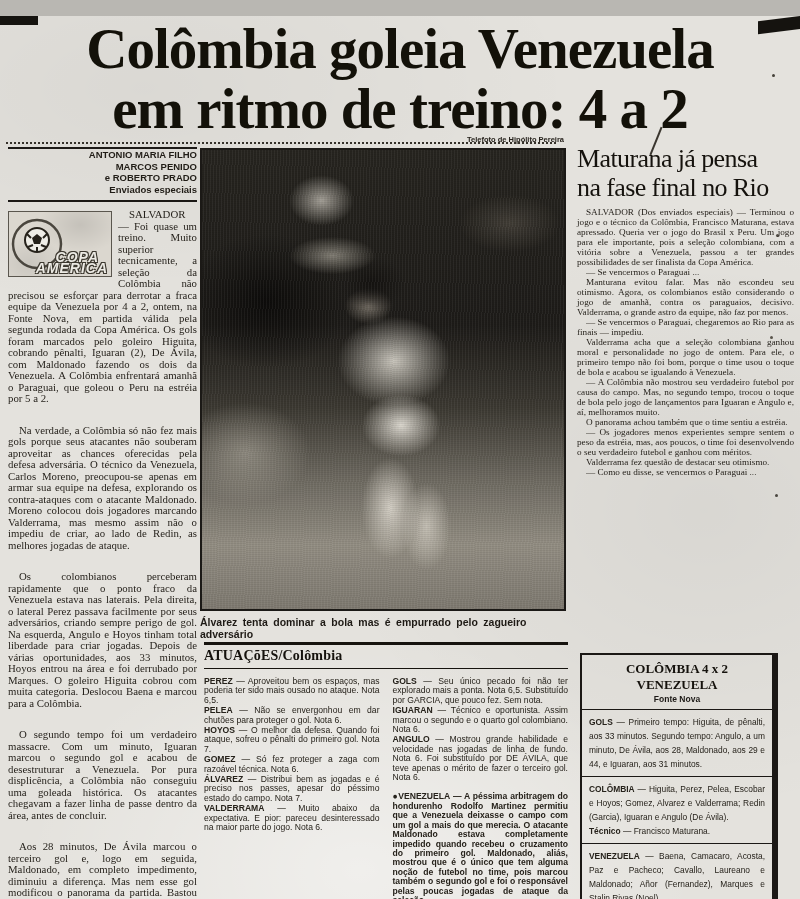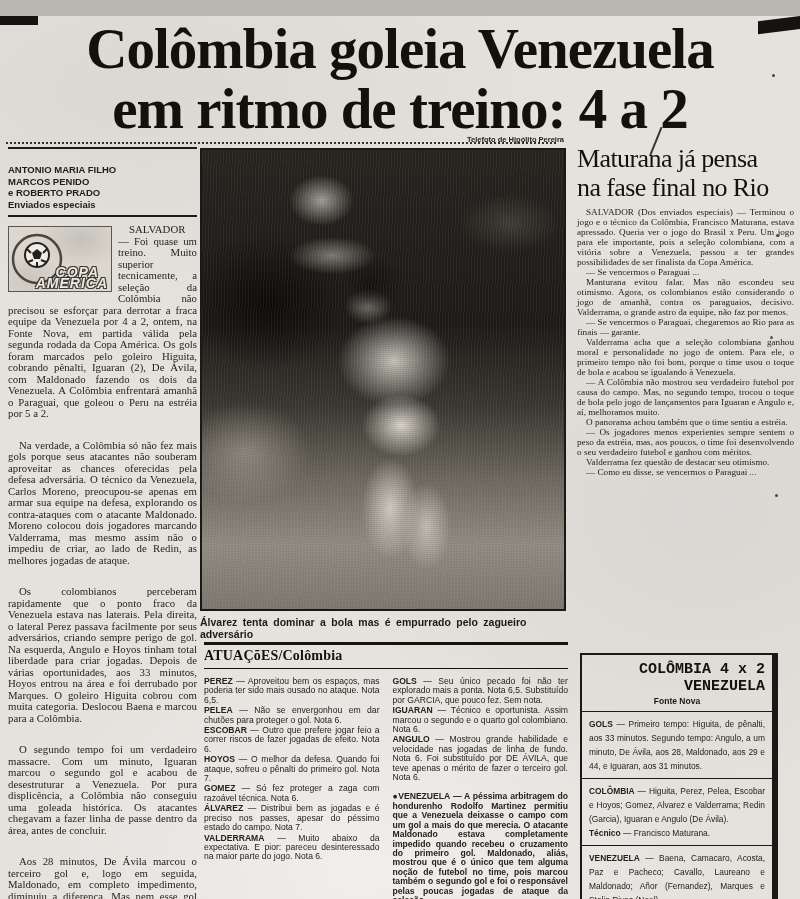--- a/index.html
+++ b/index.html
@@ -21,22 +21,22 @@
 
   
   .headline{position:absolute;left:0;top:3px;width:100%;text-align:center;
     font-family:"Liberation Serif",serif;font-weight:bold;color:#131109;
     font-size:57px;line-height:60px;letter-spacing:-1px;}
   .dotted-rule{position:absolute;left:6px;top:126px;width:550px;border-top:2px dotted #35312a;}
 
   
   .left-col{position:absolute;left:8px;top:131px;width:189px;}
   .byline{border-top:2px solid #1b1815;border-bottom:2px solid #1b1815;
-    text-align:left;font-family:"Liberation Sans",sans-serif;font-weight:bold;
-    font-size:9.5px;line-height:11.5px;padding:15px 0 5px;margin-bottom:7px;color:#211d17;}
+    text-align:right;font-family:"Liberation Sans",sans-serif;font-weight:bold;
+    font-size:9.5px;line-height:11.5px;padding:0 0 5px;margin-bottom:7px;color:#211d17;}
   .body-copy p{font-family:"Liberation Serif",serif;font-size:10.8px;line-height:11.5px;
     text-align:justify;margin:0 0 20px;text-indent:11px;color:#221e18;}
   .copa-logo{float:left;width:104px;height:66px;margin:2px 6px 2px 0;
     border:1px solid #5a564e;box-sizing:border-box;position:relative;
     background:
       radial-gradient(60px 40px at 70% 20%, rgba(0,0,0,0.10), transparent 70%),
       radial-gradient(50px 40px at 20% 80%, rgba(0,0,0,0.08), transparent 70%),
       #dbd7cf;}
   .copa-logo svg{position:absolute;left:2px;top:2px;}
   .copa-text{position:absolute;right:3px;bottom:2px;text-align:center;
@@ -85,22 +85,22 @@
   .right-col h2{font-family:"Liberation Serif",serif;font-weight:normal;
     font-size:26px;line-height:29px;letter-spacing:-0.6px;margin:0 0 5px;color:#15120d;}
   .right-col h2 span{display:block;white-space:nowrap;}
   .right-col p{font-family:"Liberation Serif",serif;font-size:9.2px;line-height:10px;
     text-align:justify;margin:0;text-indent:9px;color:#221e18;}
 
   
   .scorebox{position:absolute;left:580px;top:637px;width:198px;height:256px;
     border:2px solid #1b1815;border-right-width:6px;border-bottom-width:5px;
     box-sizing:border-box;padding:6px 7px 0;}
-  .sb-title{text-align:right;font-family:Liberation Mono, monospace;font-weight:bold;
-    font-size:15px;color:#15120d;}
+  .sb-title{text-align:center;font-family:Liberation Serif, serif;font-weight:bold;
+    font-size:13px;color:#15120d;}
   .sb-venue{text-align:center;font-family:"Liberation Sans",sans-serif;font-weight:bold;
     font-size:8.5px;margin-top:1px;}
   .sb-rule{border:none;border-top:1.5px solid #1b1815;margin:5px -7px;}
   .scorebox p{font-family:"Liberation Sans",sans-serif;font-size:8.4px;line-height:14px;
     text-align:justify;margin:0;color:#26221b;}
   .scorebox b{font-weight:bold;}
 
   .bottom-rule{position:absolute;left:402px;top:892px;width:176px;height:4px;background:#16130e;}
 </style>
 </head>
@@ -152,21 +152,20 @@
   <div class="photo"></div>
   <div class="caption">Álvarez tenta dominar a bola mas é empurrado pelo zagueiro adversário</div>
 
   <div class="atuacoes">
     <div class="rule-thick"></div>
     <h3>ATUAÇõES/Colômbia</h3>
     <div class="rating-cols">
       <div class="rating-col">
         <p><b>PEREZ</b> <span>— Aproveitou bem os espaços, mas poderia ter sido mais ousado no ataque. Nota 6,5.</span></p>
         <p><b>PELEA</b> <span>— Não se envergonhou em dar chutões para proteger o gol. Nota 6.</span></p>
-        <p><b>ESCOBAR</b> <span>— Outro que prefere jogar feio a correr riscos de fazer jogadas de efeito. Nota 6.</span></p>
         <p><b>HOYOS</b> <span>— O melhor da defesa. Quando foi ataque, sofreu o pênalti do primeiro gol. Nota 7.</span></p>
         <p><b>GOMEZ</b> <span>— Só fez proteger a zaga com razoável técnica. Nota 6.</span></p>
         <p><b>ÁLVAREZ</b> <span>— Distribui bem as jogadas e é preciso nos passes, apesar do péssimo estado do campo. Nota 7.</span></p>
         <p><b>VALDERRAMA</b> <span>— Muito abaixo da expectativa. E pior: pareceu desinteressado na maior parte do jogo. Nota 6.</span></p>
       </div>
       <div class="rating-col">
         <p><b>GOLS</b> <span>— Seu único pecado foi não ter explorado mais a ponta. Nota 6,5. Substituído por GARCIA, que pouco fez. Sem nota.</span></p>
         <p><b>IGUARAN</b> <span>— Técnico e oportunista. Assim marcou o segundo e o quarto gol colombiano. Nota 6.</span></p>
         <p><b>ANGULO</b> <span>— Mostrou grande habilidade e velocidade nas jogadas de linha de fundo. Nota 6. Foi substituído por DE ÁVILA, que teve apenas o mérito de fazer o terceiro gol. Nota 6.</span></p>
         <p class="venezuela-note"><span>●</span><b>VENEZUELA</b> <span>— A péssima arbitragem do hondurenho Rodolfo Martinez permitiu que a Venezuela deixasse o campo com um gol a mais do que merecia. O atacante Maldonado estava completamente impedido quando recebeu o cruzamento do primeiro gol. Maldonado, aliás, mostrou que é o único que tem alguma noção de futebol no time, pois marcou também o segundo gol e foi o responsável pelas poucas jogadas de ataque da seleção.</span></p>
@@ -175,21 +174,21 @@
   </div>
 
   <div class="right-col">
     <h2>
       <span>Maturana já pensa</span>
       <span>na fase final no Rio</span>
     </h2>
     <p>SALVADOR (Dos enviados especiais) — Terminou o jogo e o técnico da Colômbia, Francisco Maturana, estava apressado. Queria ver o jogo do Brasil x Peru. Um jogo para ele importante, pois a seleção colombiana, com a vitória sobre a Venezuela, passou a ter grandes possibilidades de ser finalista da Copa América.</p>
     <p>— Se vencermos o Paraguai ...</p>
     <p>Manturana evitou falar. Mas não escondeu seu otimismo. Agora, os colombianos estão considerando o jogo de amanhã, contra os paraguaios, decisivo. Valderrama, o grande astro da equipe, não faz por menos.</p>
-    <p>— Se vencermos o Paraguai, chegaremos ao Rio para as finais — garante.</p>
+    <p>— Se vencermos o Paraguai, chegaremos ao Rio para as finais — impediu.</p>
     <p>Valderrama acha que a seleção colombiana ganhou moral e personalidade no jogo de ontem. Para ele, o primeiro tempo não foi bom, porque o time usou o toque de bola e acabou se igualando à Venezuela.</p>
     <p>— A Colômbia não mostrou seu verdadeiro futebol por causa do campo. Mas, no segundo tempo, trocou o toque de bola pelo jogo de lançamentos para Iguaran e Angulo e, aí, melhoramos muito.</p>
     <p>O panorama achou também que o time sentiu a estréia.</p>
     <p>— Os jogadores menos experientes sempre sentem o peso da estréia, mas, aos poucos, o time foi desenvolvendo o seu verdadeiro futebol e ganhou com méritos.</p>
     <p>Valderrama fez questão de destacar seu otimismo.</p>
     <p>— Como eu disse, se vencermos o Paraguai ...</p>
   </div>
 
   <div class="scorebox">
     <div class="sb-title">COLÔMBIA 4 x 2 VENEZUELA</div>

